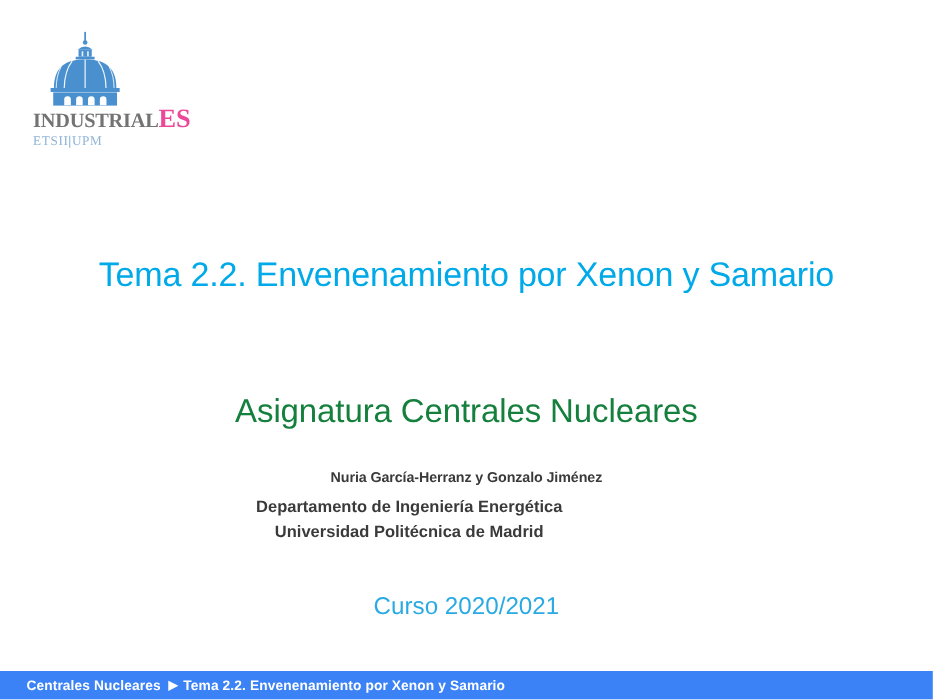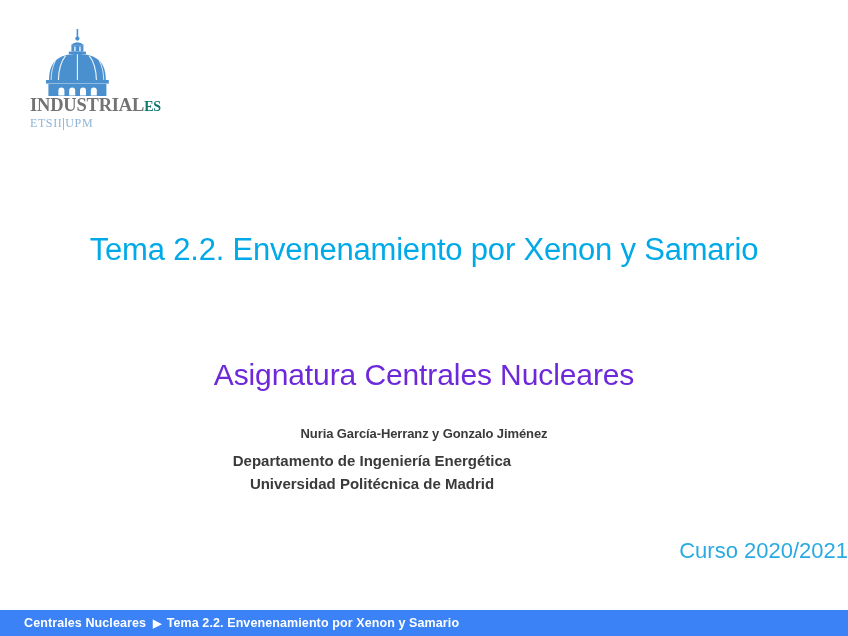--- a/index.html
+++ b/index.html
@@ -50,23 +50,23 @@
   .wm-industrial {
     font-family: "Liberation Serif", serif;
     font-weight: bold;
     font-size: 18.5px;
     letter-spacing: -0.2px;
     color: #737373;
   }
   .wm-es {
     font-family: "Liberation Serif", serif;
     font-weight: bold;
-    font-size: 14px;
+    font-size: 24px;
     letter-spacing: -0.2px;
-    color: #0f766e;
+    color: #ec4899;
   }
   .wm-sub {
     display: block;
     margin-top: 2px;
     font-family: "Liberation Serif", serif;
     font-size: 12px;
     letter-spacing: 0.6px;
     color: #8fb4d6;
     white-space: nowrap;
   }
@@ -88,21 +88,21 @@
 
   
   .subject {
     position: absolute;
     left: 0;
     top: 358px;
     width: 848px;
     text-align: center;
     font-size: 30px;
     font-weight: 400;
-    color: #6d28d9;
+    color: #15803d;
     letter-spacing: -0.1px;
   }
 
   .authors {
     position: absolute;
     left: 0;
     top: 426px;
     width: 848px;
     text-align: center;
     font-size: 13px;
@@ -122,21 +122,21 @@
     color: #3a3a3a;
     line-height: 1.52;
   }
   .affiliation div { white-space: nowrap; }
 
   .curso {
     position: absolute;
     left: 0;
     top: 538px;
     width: 848px;
-    text-align: right;
+    text-align: center;
     font-size: 22px;
     font-weight: 400;
     color: #2aaae2;
   }
 
   
   .footer-bar {
     position: absolute;
     left: 0;
     bottom: 0;

